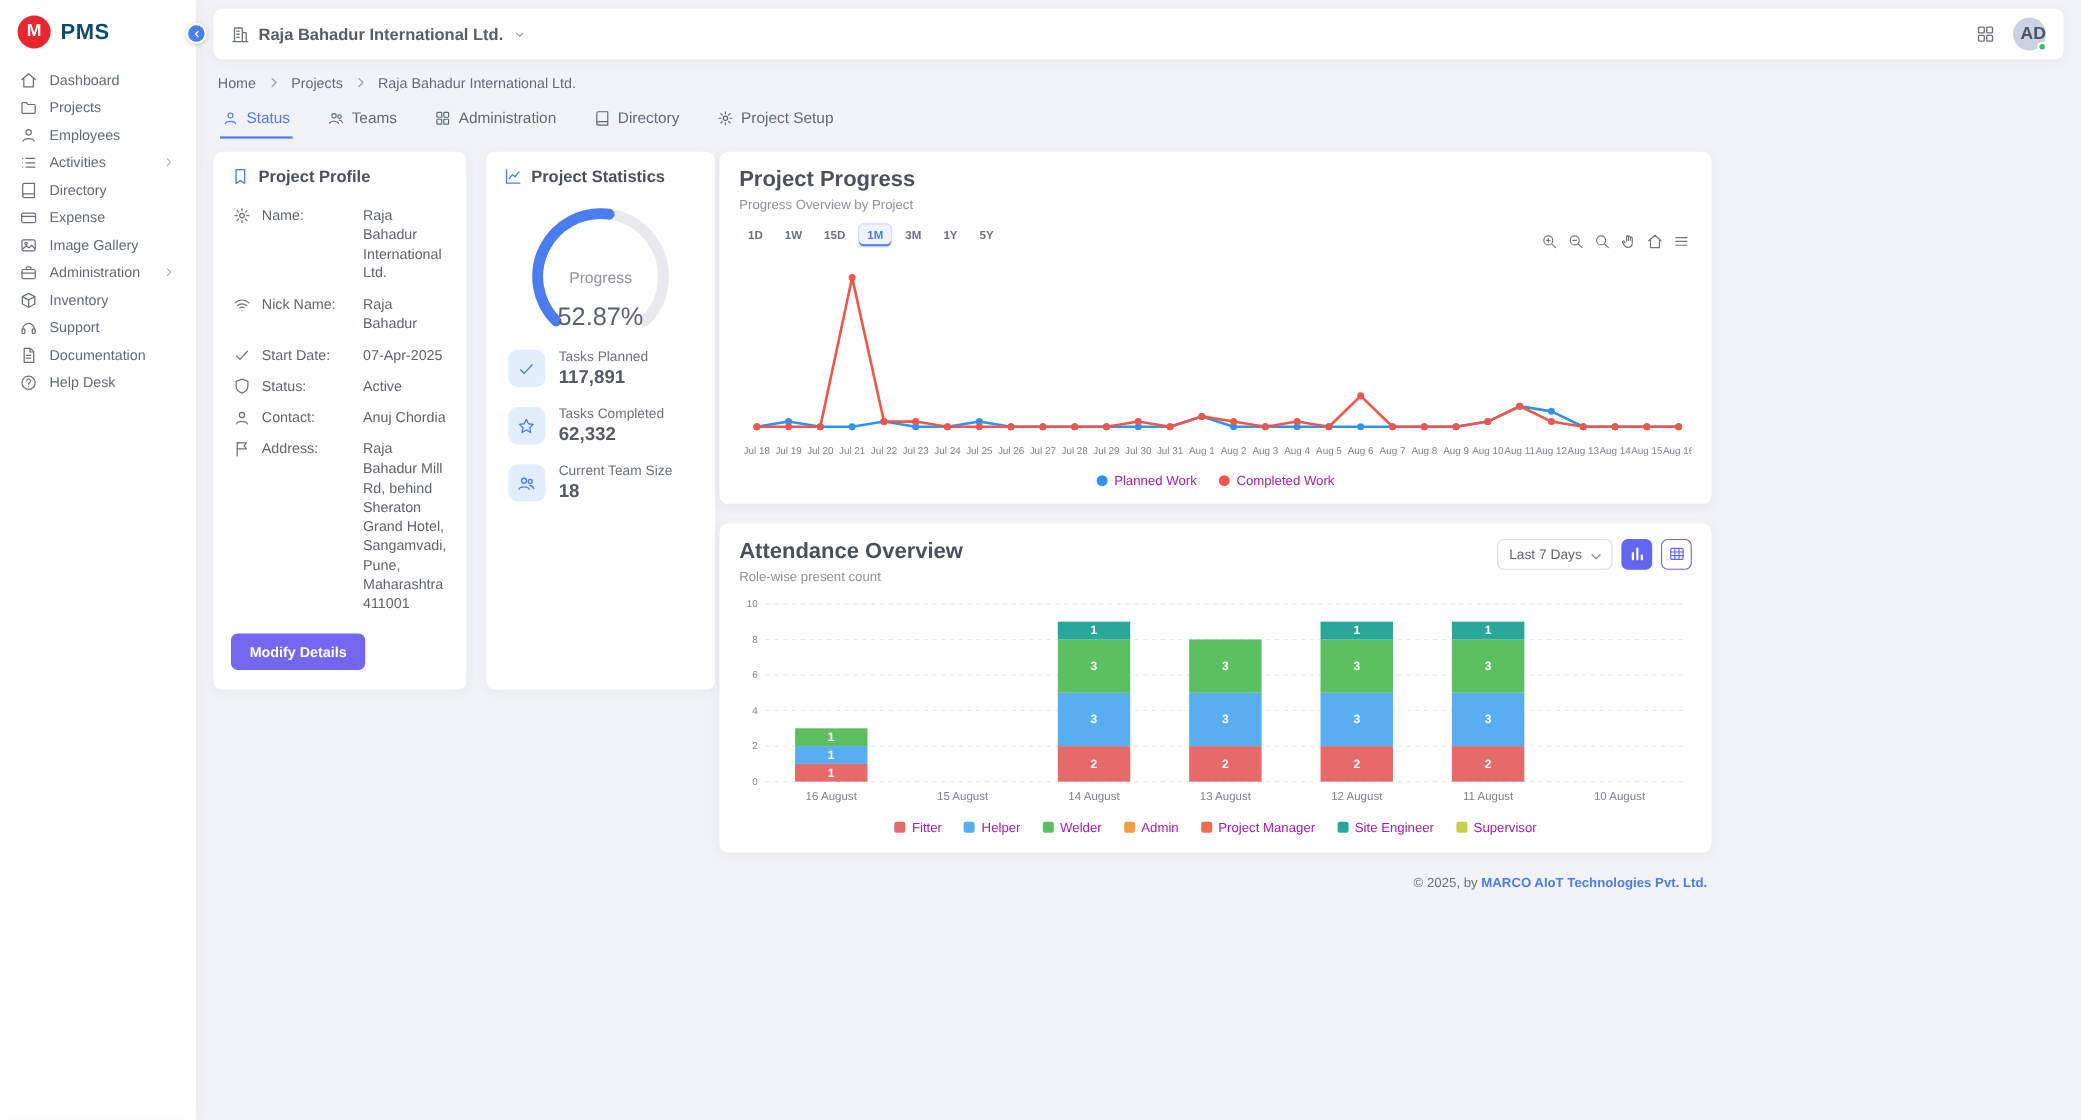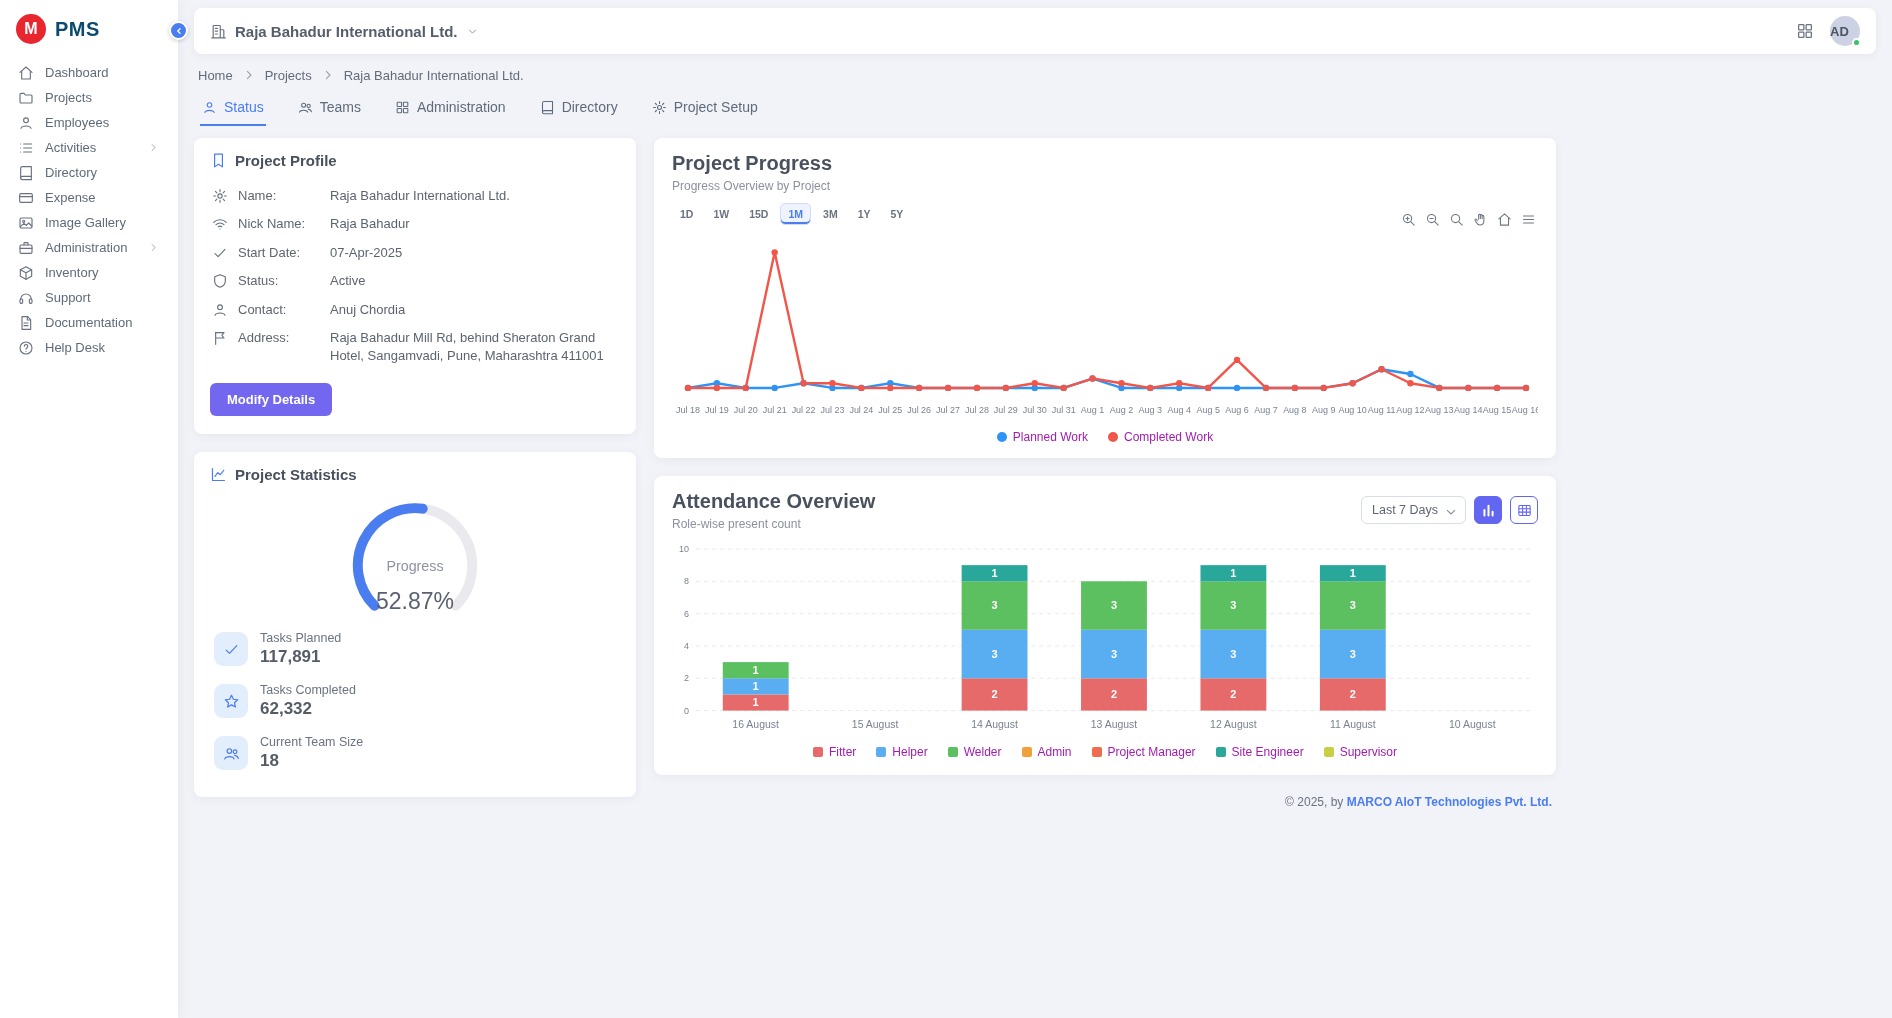--- a/index.html
+++ b/index.html
@@ -23,35 +23,35 @@
   .collapse-btn{position:fixed;left:169px;top:21px;width:19px;height:19px;border-radius:50%;background:#4a7df0;border:2px solid #fff;color:#fff;display:flex;align-items:center;justify-content:center;cursor:pointer;z-index:9;box-shadow:0 1px 4px rgba(0,0,0,.2)}
   .collapse-btn .ic{width:10px;height:10px;stroke-width:3}
 
   .topbar{height:46px;display:flex;align-items:center;justify-content:space-between;padding:0 16px}
   .company{display:flex;align-items:center;gap:8px;font-size:15px;font-weight:600;color:#575e6b;cursor:pointer}
   .company .bic{width:17px;height:17px;color:#6b7280}
   .company .cv{width:13px;height:13px;color:#8a90a0}
   .top-right{display:flex;align-items:center;gap:16px}
   .apps-btn{background:none;border:none;color:#6b7280;cursor:pointer;display:flex}
   .apps-btn .ic{width:18px;height:18px}
-  .avatar{width:30px;height:30px;border-radius:50%;background:#ccd2e3;color:#4b5563;font-size:13px;font-weight:bold;display:flex;align-items:center;justify-content:flex-start;position:relative;cursor:pointer}
+  .avatar{width:30px;height:30px;border-radius:50%;background:#ccd2e3;color:#4b5563;font-size:16px;font-weight:bold;display:flex;align-items:center;justify-content:flex-end;position:relative;cursor:pointer}
   .avatar .dot{position:absolute;right:-1px;bottom:-1px;width:9px;height:9px;border-radius:50%;background:#35c26b;border:2px solid #fff}
 
   .breadcrumb{display:flex;align-items:center;gap:8px;padding:13px 4px 10px;font-size:13px;color:#646b78}
   .bc-item{cursor:pointer}
   .bc-item.last{cursor:default}
   .bc-sep{width:12px;height:12px;color:#9aa2af}
 
   .tabs{display:flex;gap:30px;padding:2px 6px 0;margin-bottom:12px}
   .tab{display:flex;align-items:center;gap:7px;font-size:14px;color:#5f6b7a;padding:4px 2px 9px;cursor:pointer;border-bottom:2px solid transparent}
   .tab .ic{width:15px;height:15px}
   .tab.active{color:#4a7df0;border-bottom-color:#4a7df0}
 
   .content{display:flex;gap:18px;width:1362px;align-items:flex-start}
-  .col-left{width:442px;flex:none;display:flex;flex-direction:column;gap:18px}
+  .col-left{width:442px;flex:none;display:flex;flex-direction:row;gap:18px}
   .col-right{flex:1;min-width:0;display:flex;flex-direction:column;gap:18px}
 
   .card-title{display:flex;align-items:center;gap:8px;font-size:15px;font-weight:bold;color:#49505e;margin-bottom:12px}
   .card-title .ic{color:#4a7df0;width:17px;height:17px}
 
   .profile-card{padding:14px 16px 18px}
   .pf-row{display:flex;gap:10px;padding:5.5px 2px;font-size:13px;align-items:flex-start;line-height:1.35}
   .pf-row .pic{color:#69707f;margin-top:1px}
   .pf-label{width:82px;flex:none;color:#5f6670}
   .pf-value{flex:1;color:#5d6470}
@@ -79,21 +79,21 @@
   #line-chart{width:100%;display:block;margin-top:4px}
   .ax{font-size:9px;fill:#7b8290;font-family:inherit}
   .ax2{font-size:10.5px}
   .bv{font-size:11px;fill:#fff;font-weight:bold;font-family:inherit}
   .legend{display:flex;justify-content:center;align-items:center;gap:20px;font-size:12px;color:#a21caf;padding:5px 0 6px}
   .lg-item{display:flex;align-items:center;gap:6px;cursor:pointer}
   .lg-item .dot{width:10px;height:10px;border-radius:50%;display:inline-block}
   .lg-item .sq{width:10px;height:10px;border-radius:2px;display:inline-block}
 
   .attendance-card{padding:14px 18px 10px}
-  .att-head{display:flex;justify-content:space-between;align-items:center}
+  .att-head{display:flex;justify-content:space-between;align-items:flex-start}
   .att-controls{display:flex;gap:8px;align-items:center}
   .select-wrap{position:relative}
   .select-wrap select{appearance:none;-webkit-appearance:none;border:1px solid #d9dde6;border-radius:6px;background:#fff;padding:6px 26px 6px 10px;font-size:12.5px;color:#5f6670;font-family:inherit;cursor:pointer}
   .sel-chev{position:absolute;right:7px;top:8px;width:11px;height:11px;color:#8a90a0;pointer-events:none}
   .tgl{width:28px;height:28px;border-radius:6px;display:flex;align-items:center;justify-content:center;cursor:pointer;border:1px solid #6366f1;background:#fff;color:#6366f1}
   .tgl.active{background:#6366f1;color:#fff}
   .tgl .ic{width:15px;height:15px}
   #bar-chart{width:100%;display:block;margin-top:8px}
 
   .footer{text-align:right;font-size:12px;color:#6b7280;padding:2px 4px 0}

